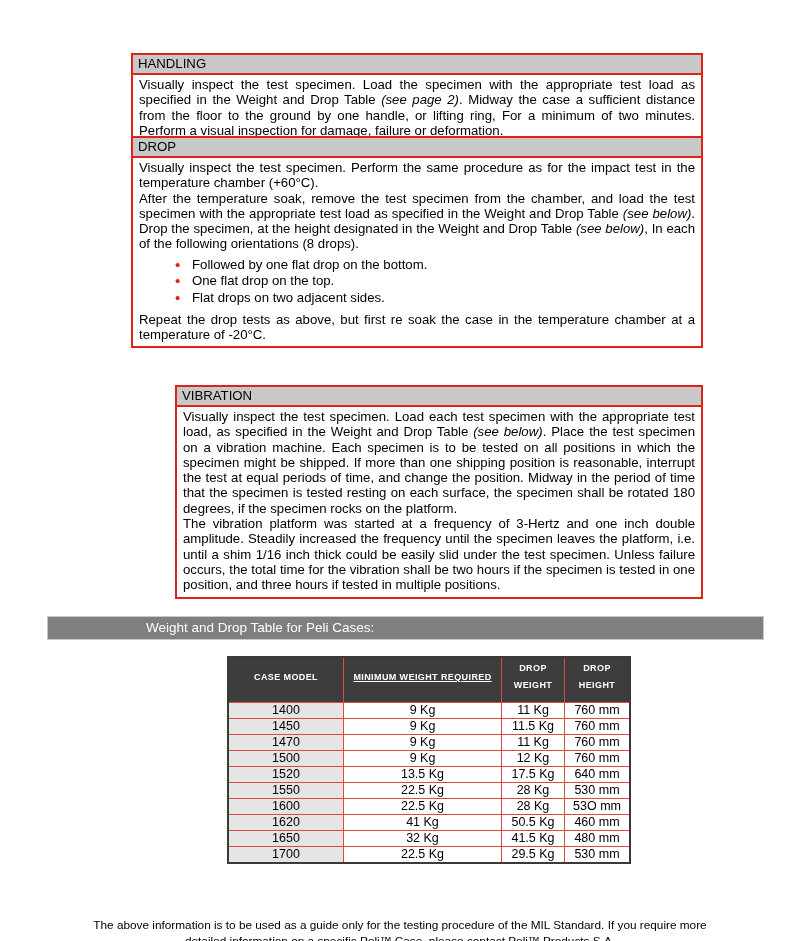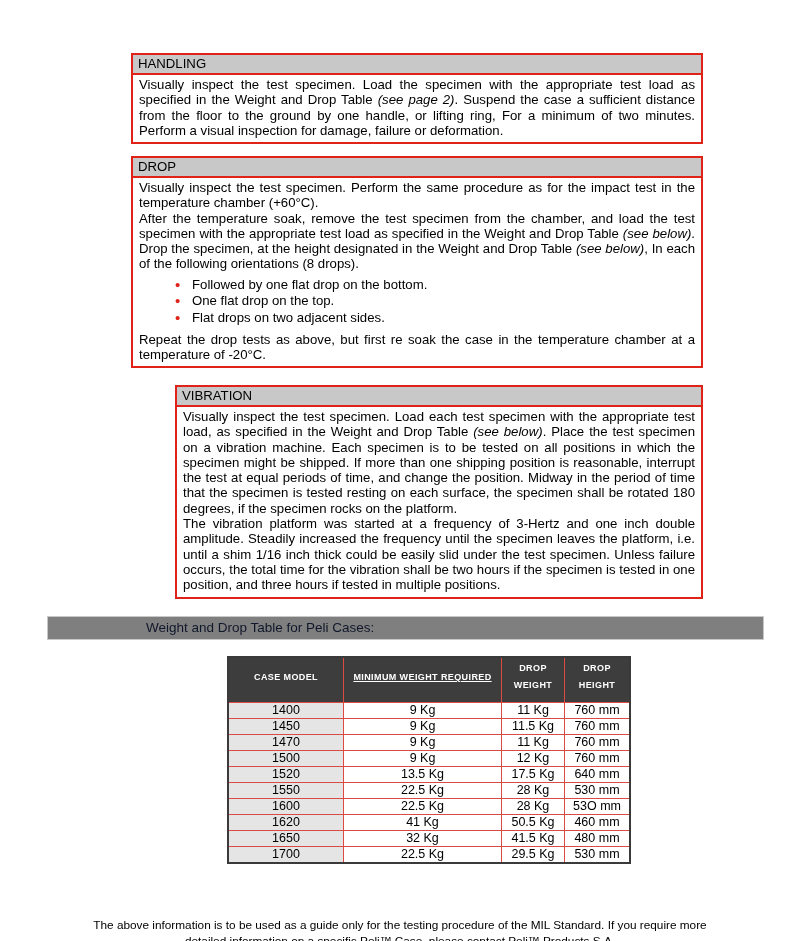--- a/index.html
+++ b/index.html
@@ -11,21 +11,21 @@
   .sec-body{border:2px solid #e02318;margin-top:-2px;box-sizing:border-box;
             padding:2px 6px 4px 6px;font-size:13.2px;line-height:15.3px;
             text-align:justify;color:#000;}
   .sec-body p{margin:0;}
   .it{font-style:italic;}
   .gap-top{margin-top:15px;}
   ul.bullets{list-style:none;margin:5px 0 5px 0;padding:0;}
   ul.bullets li{position:relative;margin-left:34px;padding-left:19px;line-height:16.6px;text-align:left;}
   ul.bullets li::before{content:"•";position:absolute;left:2px;top:0;color:#e02318;font-size:15px;}
   .banner{position:absolute;left:47px;top:616px;width:717px;height:24px;box-sizing:border-box;
-          background:#7f7f7f;border:1px solid #c9c9c9;color:#0f172a;font-size:13.5px;
+          background:#7f7f7f;border:1px solid #c9c9c9;color:#ffffff;font-size:13.5px;
           line-height:22px;padding-left:98px;}
   table.wd{position:absolute;left:227px;top:656px;border-collapse:collapse;
            border:2px solid #3a3a3a;table-layout:fixed;}
   table.wd th{background:#3d3d3d;color:#ffffff;font-size:9px;font-weight:bold;
               letter-spacing:.4px;border:1px solid #d94b43;text-align:center;
               vertical-align:middle;line-height:17px;padding:2px 2px 8px 2px;height:34px;}
   table.wd td{border:1px solid #d94b43;font-size:12.5px;text-align:center;
               height:15px;padding:0;line-height:15px;color:#000;vertical-align:middle;}
   table.wd td.c0{background:#e5e5e5;font-weight:normal;}
   .w-case{width:110px;} .w-min{width:153px;text-decoration:underline;} .w-dw{width:58px;} .w-dh{width:60px;}
@@ -33,25 +33,25 @@
           font-size:11.8px;line-height:15.5px;color:#000;}
 </style>
 </head>
 <body>
 
 <div class="page">
 
   <div class="section" style="top:53px;">
     <div class="sec-header">HANDLING</div>
     <div class="sec-body">
-      <p><span>Visually inspect the test specimen. Load the specimen with the appropriate test load as specified in the Weight and Drop Table </span><span class="it">(see page 2)</span><span>. Suspend the case a sufficient distance from the floor to the ground by one handle, or lifting ring, For a minimum of two minutes. Perform a visual inspection for damage, failure or deformation.</span></p>
+      <p><span>Visually inspect the test specimen. Load the specimen with the appropriate test load as specified in the Weight and Drop Table </span><span class="it">(see page 2)</span><span>. Midway the case a sufficient distance from the floor to the ground by one handle, or lifting ring, For a minimum of two minutes. Perform a visual inspection for damage, failure or deformation.</span></p>
     </div>
   </div>
 
-  <div class="section" style="top:156px;border-radius:11px;">
+  <div class="section" style="top:136px;border-radius:11px;">
     <div class="sec-header">DROP</div>
     <div class="sec-body">
       <p>Visually inspect the test specimen. Perform the same procedure as for the impact test in the temperature chamber (+60°C).</p>
       <p><span>After the temperature soak, remove the test specimen from the chamber, and load the test specimen with the appropriate test load as specified in the Weight and Drop Table </span><span class="it">(see below)</span><span>. Drop the specimen, at the height designated in the Weight and Drop Table </span><span class="it">(see below)</span><span>, In each of the following orientations (8 drops).</span></p>
       <ul class="bullets">
 
           <li>Followed by one flat drop on the bottom.</li>
           <li>One flat drop on the top.</li>
           <li>Flat drops on two adjacent sides.</li>
         </ul>

